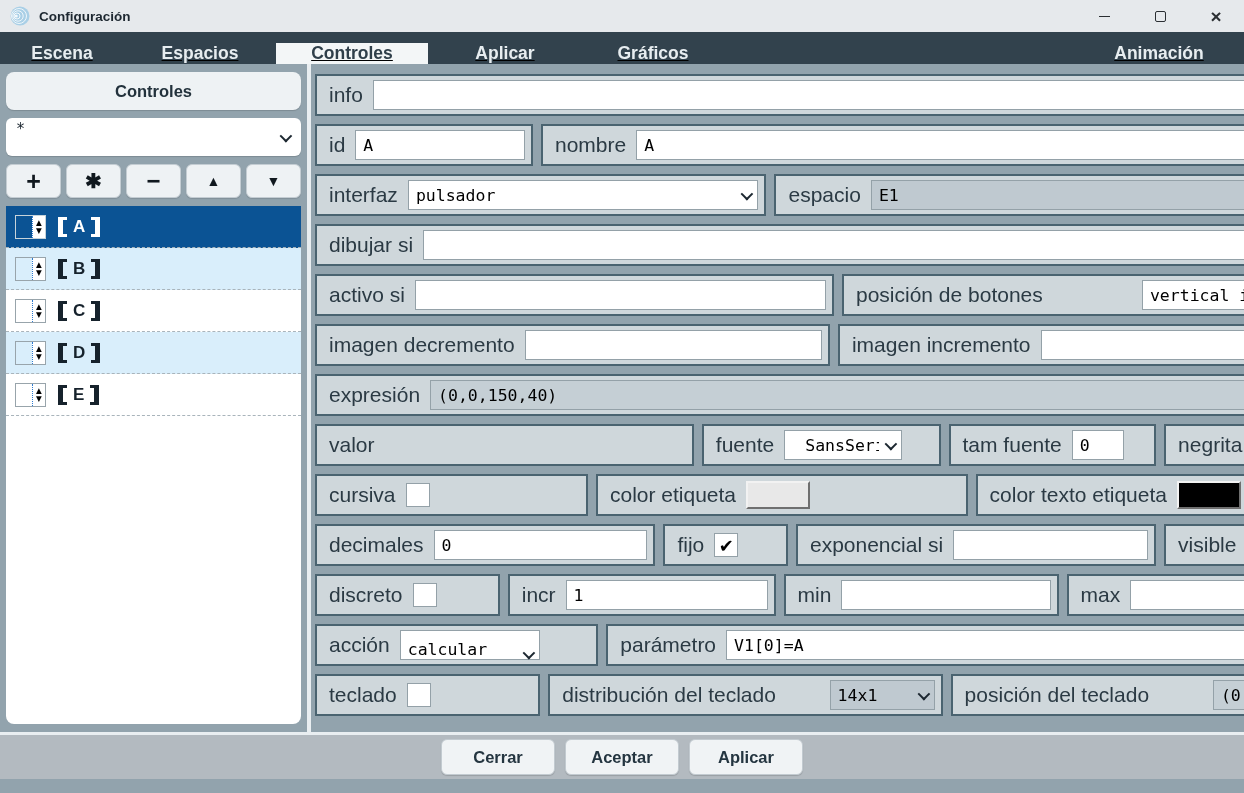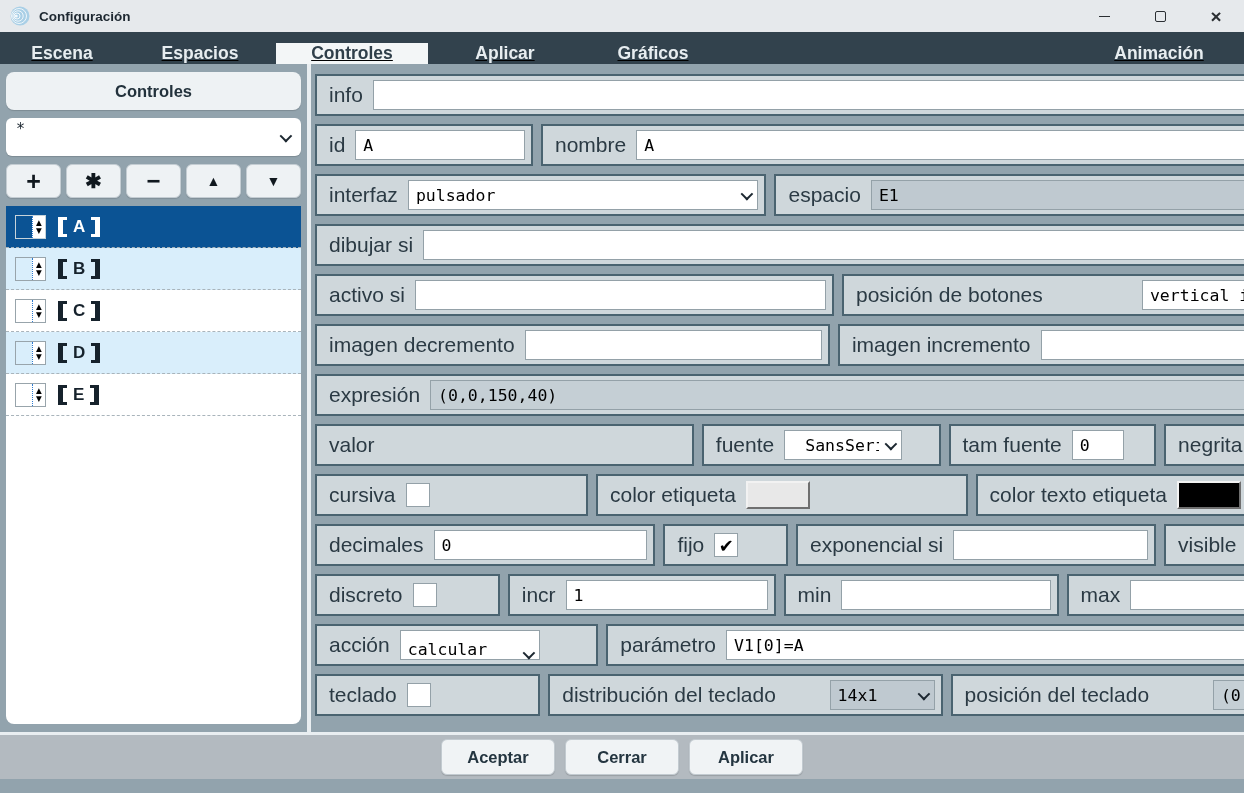--- a/index.html
+++ b/index.html
@@ -414,16 +414,16 @@
       <div class="group g-postec">
         <label>posición del teclado</label>
         <input class="txt dis txt-fixed-postec" readonly="" value="(0,0)" style="">
       </div>
     </div>
 
   </div>
 </div>
 
 <div class="footer">
+  <button class="f-btn">Cerrar</button>
   <button class="f-btn">Aceptar</button>
-  <button class="f-btn">Cerrar</button>
   <button class="f-btn">Aplicar</button>
 </div>
 
 </body></html>

